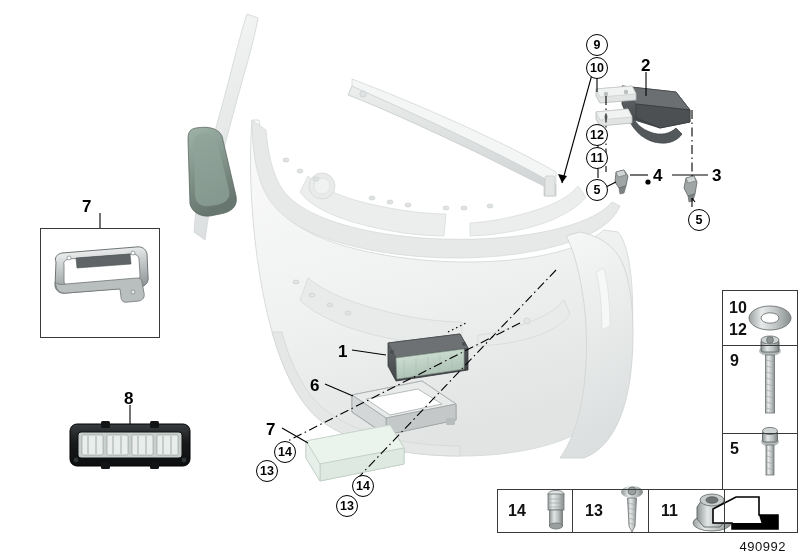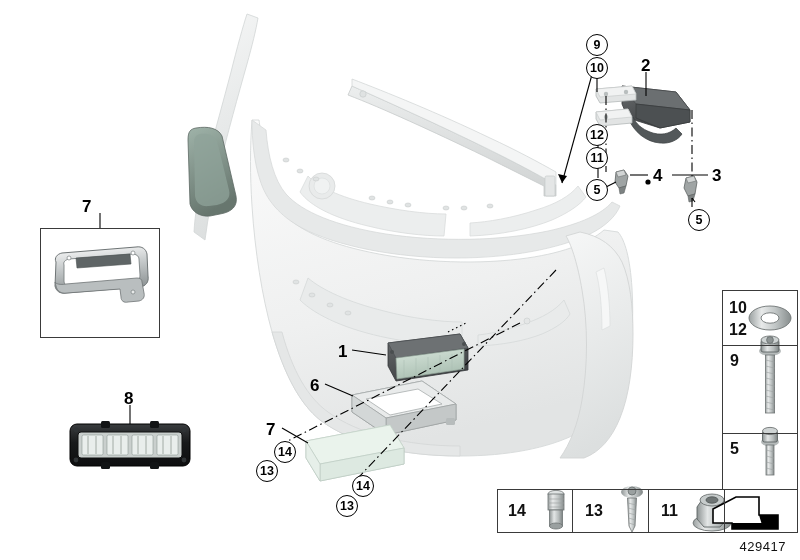--- a/index.html
+++ b/index.html
@@ -423,15 +423,15 @@
 
 <div class="cellnum" style="left:729px;top:299px;">10</div>
 <div class="cellnum" style="left:729px;top:321px;">12</div>
 <div class="cellnum" style="left:730px;top:352px;">9</div>
 <div class="cellnum" style="left:730px;top:440px;">5</div>
 
 <div class="cellnum" style="left:508px;top:502px;">14</div>
 <div class="cellnum" style="left:585px;top:502px;">13</div>
 <div class="cellnum" style="left:661px;top:502px;">11</div>
 
-<div id="diagno">429417</div>
+<div id="diagno">490992</div>
 
 </div>
 
 </body></html>

